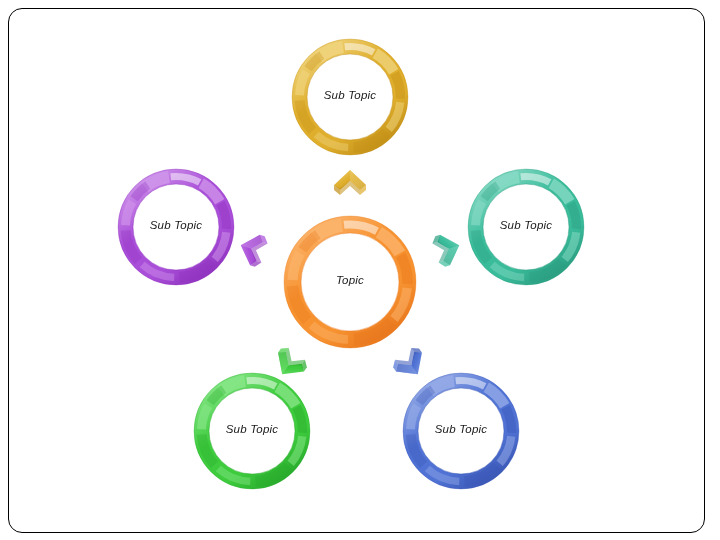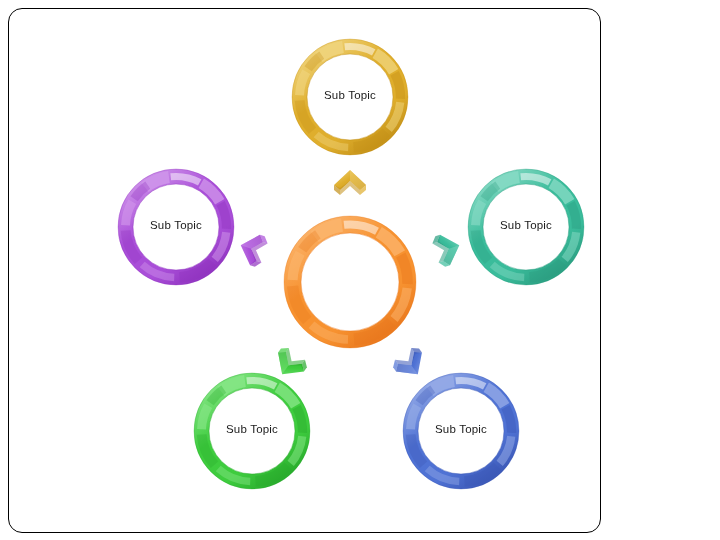--- a/index.html
+++ b/index.html
@@ -10,27 +10,28 @@
   body {
     width: 720px;
     height: 540px;
     font-family: "Liberation Sans", sans-serif;
     overflow: hidden;
   }
   #slide {
     position: absolute;
     left: 8px;
     top: 8px;
-    width: 593px;
+    width: 697px;
     height: 525px;
     background: #ffffff;
     border: 1px solid #000000;
     border-radius: 14px;
     box-sizing: border-box;
     overflow: hidden;
+    font-style: italic;
   }
   #stage {
     position: absolute;
     left: 0;
     top: 0;
     width: 697px;
     height: 525px;
   }
   .node {
     position: absolute;
@@ -296,15 +297,16 @@
           <path d="M 120.7694865893883 43.00538513981128 A 57.5 57.5 0 0 1 127.46497255359802 72.0067210603938" fill="none" stroke="#E8761C" stroke-opacity="0.4" stroke-width="10.54" stroke-linecap="butt"></path>
           <path d="M 127.18500898367571 76.01038663789008 A 57.5 57.5 0 0 1 114.04755547934124 106.960287556976" fill="none" stroke="#FBB36A" stroke-opacity="0.55" stroke-width="9.350000000000001" stroke-linecap="butt"></path>
           <path d="M 111.36203851947243 109.94285630139234 A 57.5 57.5 0 0 1 74.01099724028721 127.3599328899399" fill="none" stroke="#E8761C" stroke-opacity="0.35" stroke-width="11.899999999999999" stroke-linecap="butt"></path>
           <path d="M 67.99327893960621 127.46497255359802 A 57.5 57.5 0 0 1 31.524990134365652 112.73082746495017" fill="none" stroke="#FBB36A" stroke-opacity="0.45" stroke-width="8.5" stroke-linecap="butt"></path>
           <path d="M 27.269172535049847 108.47500986563435 A 57.5 57.5 0 0 1 12.640067110060109 74.01099724028722" fill="none" stroke="#E8761C" stroke-opacity="0.3" stroke-width="11.22" stroke-linecap="butt"></path>
           <path d="M 12.53502744640199 67.9932789396062 A 57.5 57.5 0 0 1 20.20353928239478 41.24999999999999" fill="none" stroke="#FBB36A" stroke-opacity="0.7" stroke-width="10.2" stroke-linecap="butt"></path>
           <path d="M 22.330339578085095 37.84640805043207 A 57.5 57.5 0 0 1 37.84640805043203 22.330339578085116" fill="none" stroke="#E8761C" stroke-opacity="0.3" stroke-width="9.86" stroke-linecap="butt"></path>
           <circle cx="70" cy="70" r="49" fill="none" stroke="#E8761C" stroke-opacity="0.45" stroke-width="1"></circle>
           <circle cx="70" cy="70" r="66" fill="none" stroke="#E8761C" stroke-opacity="0.30" stroke-width="1"></circle>
         </svg>
+        <div class="node-label" style="top: 62px;">Topic</div>
       </div>
     </div>
 </div>
 
 </body></html>

